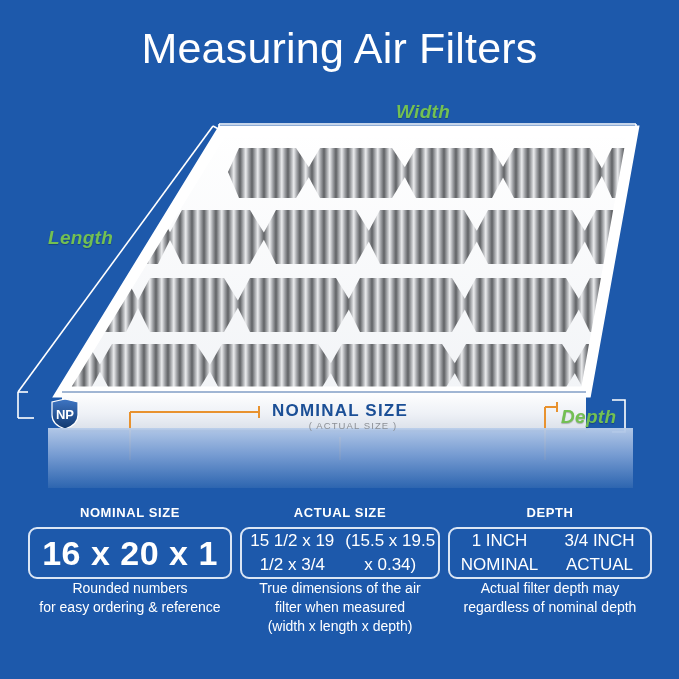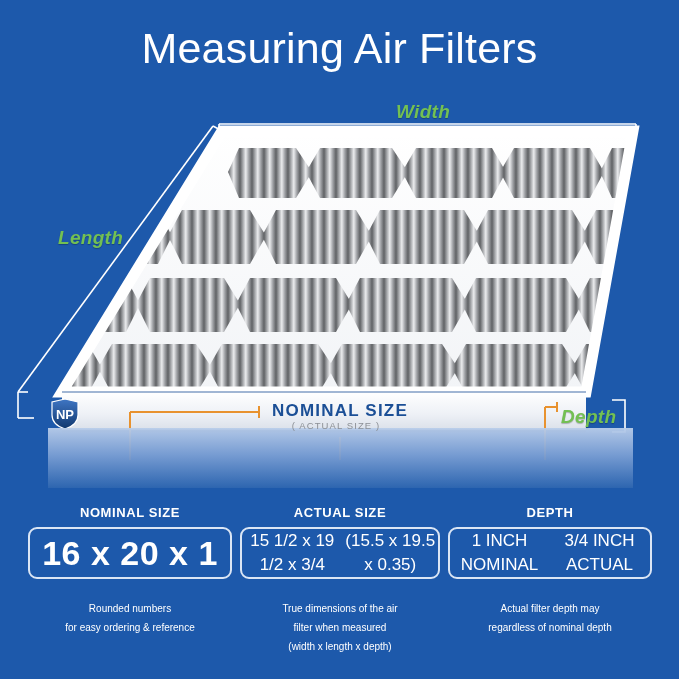--- a/index.html
+++ b/index.html
@@ -40,21 +40,21 @@
     margin-bottom:7px;
   }
   .val-box{
     border:2px solid #dbe6f5;border-radius:9px;
     display:flex;align-items:center;justify-content:center;
     color:#ffffff;box-sizing:border-box;
   }
   .val-big{font-size:34px;font-weight:bold;letter-spacing:.5px;}
   .val-mid{font-size:17px;line-height:24px;font-weight:400;}
   .caption{
-    color:#ffffff;font-size:10px;line-height:19px;margin-top:20px;
+    color:#ffffff;font-size:14px;line-height:19px;margin-top:0;
     font-weight:400;
   }
 
   
   .green-lbl{
     position:absolute;color:#73c053;font-style:italic;font-weight:bold;
     font-size:19px;letter-spacing:.3px;
     text-shadow:0 1px 1px rgba(0,0,0,.25);
   }
 
@@ -208,42 +208,42 @@
           <line x1="545" y1="407" x2="545" y2="478" stroke="#e8922f" stroke-width="2"></line>
           <polygon points="536,476 554,476 545,497" fill="#f29022"></polygon>
         </g>
       </g>
     </svg>
 
     <div class="reflection"></div>
   </div>
 
   <div class="green-lbl" style="left:396px;top:101px;">Width</div>
-  <div class="green-lbl" style="left:58px;top:227px;">Length</div>
+  <div class="green-lbl" style="left:48px;top:227px;">Length</div>
   <div class="green-lbl" style="left:561px;top:406px;">Depth</div>
 
   <div class="nominal-lbl" style="left:250px;top:401px;width:180px;">NOMINAL SIZE</div>
-  <div class="nominal-sub" style="left:246px;top:420px;width:180px;">( ACTUAL SIZE )</div>
+  <div class="nominal-sub" style="left:263px;top:420px;width:180px;">( ACTUAL SIZE )</div>
 
   <div class="col" style="left:28px;width:204px;">
     <div class="col-head">NOMINAL SIZE</div>
     <div class="val-box val-big" style="height:52px;">
       <span>16 x 20 x 1</span>
     </div>
     <div class="caption">
       <div>Rounded numbers</div>
       <div>for easy ordering &amp; reference</div>
     </div>
   </div>
 
   <div class="col" style="left:240px;width:200px;">
     <div class="col-head">ACTUAL SIZE</div>
     <div class="val-box val-mid" style="height:52px;flex-direction:row;">
       <span>15 1/2 x 19 1/2 x 3/4</span>
-      <span>(15.5 x 19.5 x 0.35)</span>
+      <span>(15.5 x 19.5 x 0.34)</span>
     </div>
     <div class="caption">
       <div>True dimensions of the air</div>
       <div>filter when measured</div>
       <div>(width x length x depth)</div>
     </div>
   </div>
 
   <div class="col" style="left:448px;width:204px;">
     <div class="col-head">DEPTH</div>

